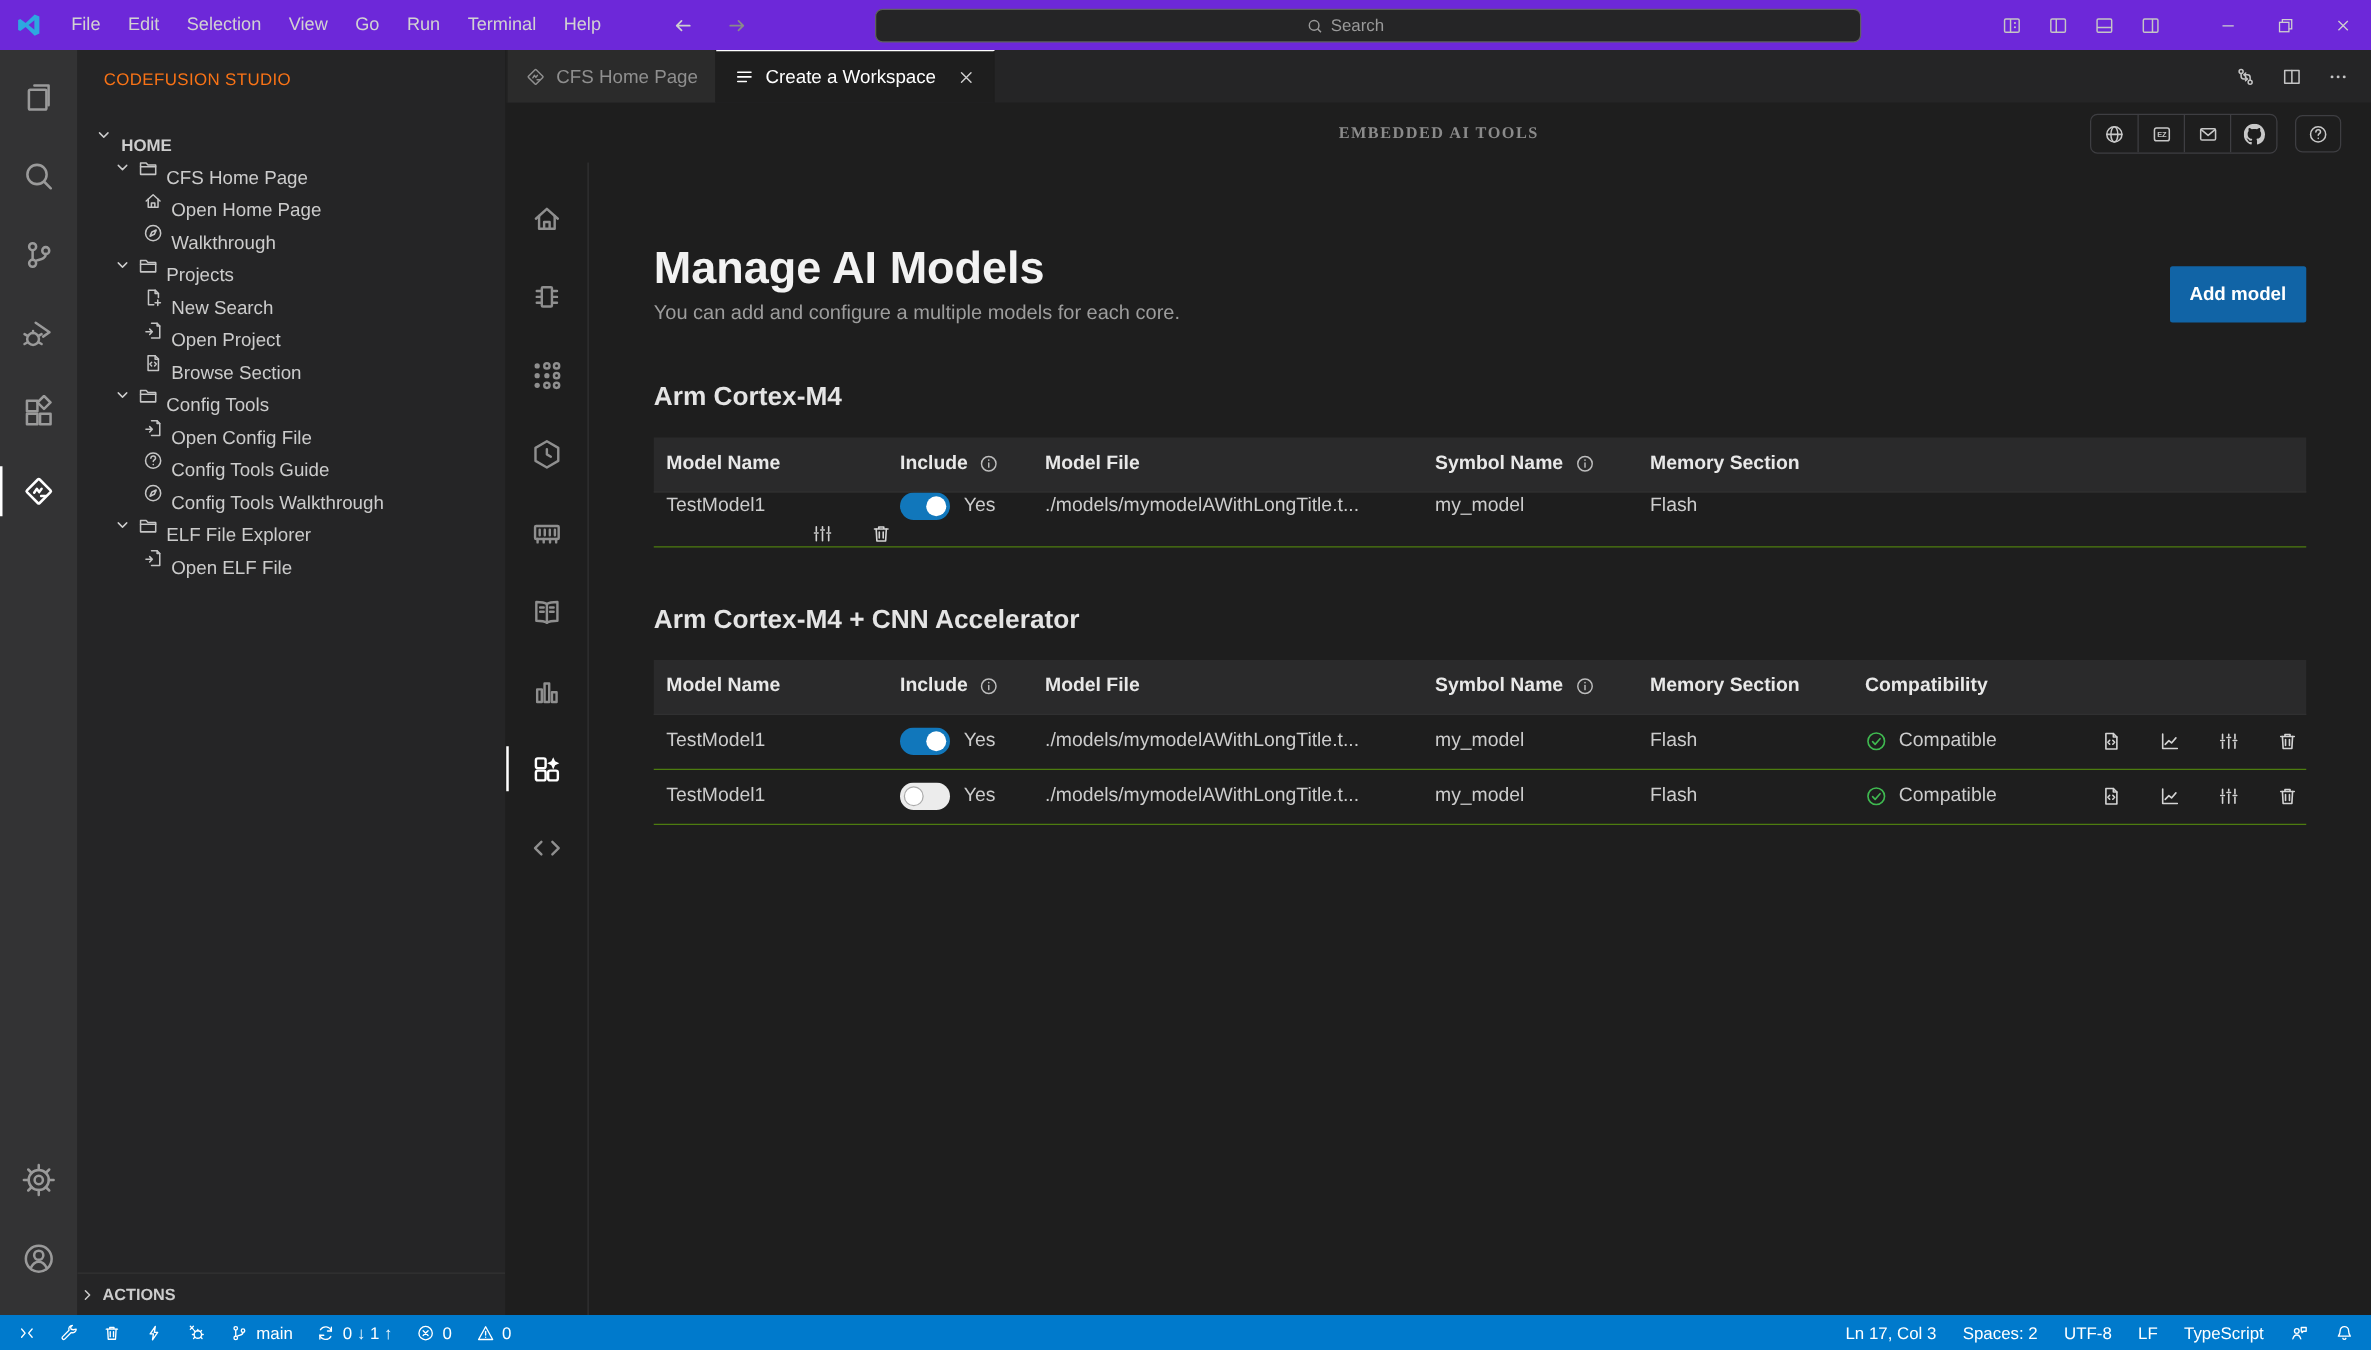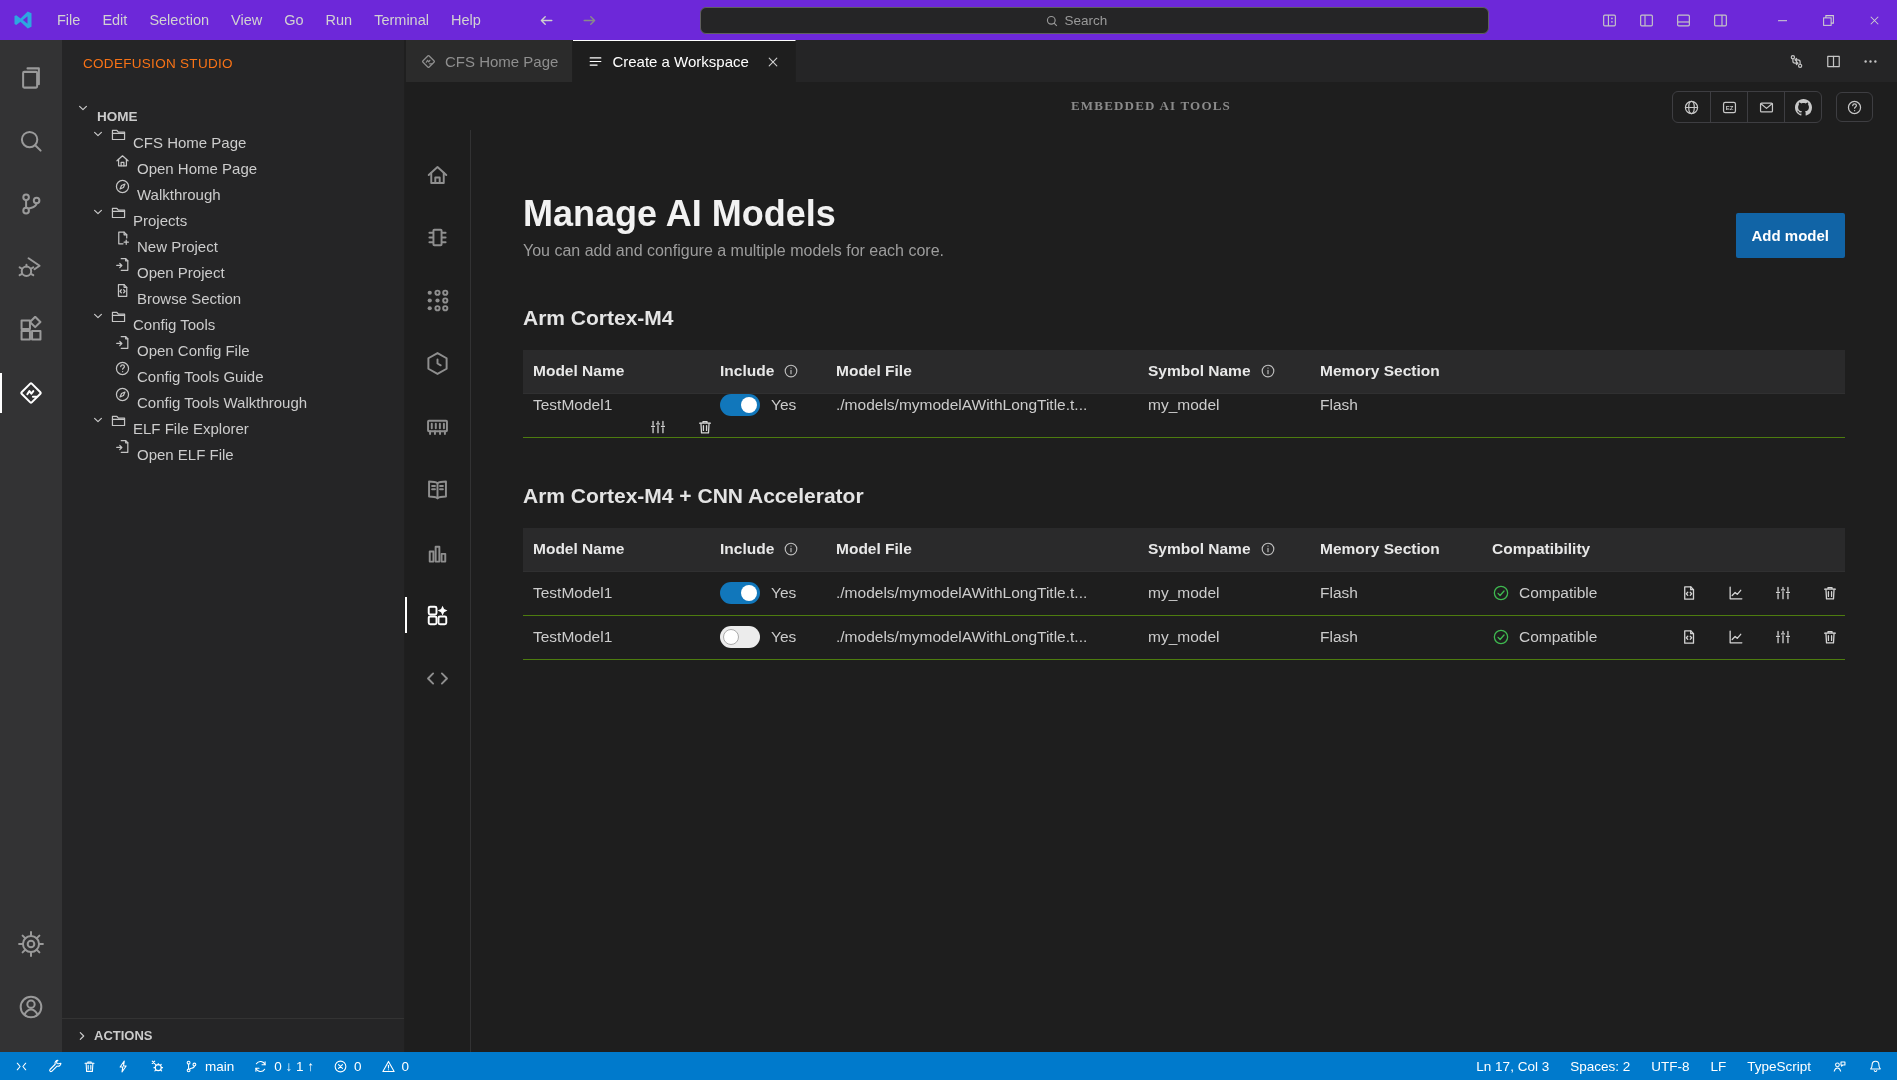--- a/index.html
+++ b/index.html
@@ -41,21 +41,21 @@
   .sidebar { width:343px; background:#252526; border-right:1px solid #1f1f1f; position:relative; }
   .sidebar-title { padding:16px 0 0 21px; font-size:13.5px; color:#f97316; letter-spacing:0.3px; }
   .tree { margin-top:24px; }
   .tree-item { height:26px; display:flex; align-items:center; color:#cccccc; cursor:pointer; }
   .indent { flex:0 0 auto; display:block; }
   .tree-chev { width:16px; height:16px; color:#cccccc; flex:0 0 auto; }
   .tree-ic { width:17px; height:17px; color:#c5c5c5; margin-left:4px; flex:0 0 auto; }
   .tree-label { margin-left:6px; white-space:nowrap;margin-top:16px; }
   .tree-label.section { font-weight:bold; font-size:13.5px; }
   .actions-bar { position:absolute; bottom:0; left:0; right:0; height:34px; border-top:1px solid #333;
-    display:flex; align-items:center; padding-left:12px; gap:4px; }
+    display:flex; align-items:center; padding-left:0; gap:4px; }
   .actions-bar .icon { width:16px; height:16px; color:#ccc; }
   .actions-label { font-weight:bold; font-size:13px; color:#cccccc; }
 
   .editor { flex:1; display:flex; flex-direction:column; min-width:0; }
 
   
   .tabbar { height:42px; background:#252526; display:flex; align-items:stretch; }
   .tab { display:flex; align-items:center; gap:8px; padding:0 14px; background:#2b2b2b;
     border-right:1px solid #1f1f1f; color:#8f8f8f; font-size:15px; position:relative; cursor:pointer; }
   .tab:first-child { border-left:1px solid #1f1f1f; }
@@ -368,21 +368,21 @@
           <span class="tree-label ">Projects</span>
         </div>
         <div class="tree-item">
           <span class="indent" style="width:48px"></span>
           <span class="icon tree-ic">
             <svg viewBox="0 0 16 16" fill="none" stroke="currentColor" stroke-width="1.15" stroke-linecap="round" stroke-linejoin="round">
               <path d="M12 7.5v-3L9.5 2H4.5v11h4"></path>
               <path d="M9.5 2v2.5H12M11.5 9.5v4M9.5 11.5h4"></path>
             </svg>
           </span>
-          <span class="tree-label ">New Project</span>
+          <span class="tree-label ">New Search</span>
         </div>
         <div class="tree-item">
           <span class="indent" style="width:48px"></span>
           <span class="icon tree-ic">
             <svg viewBox="0 0 16 16" fill="none" stroke="currentColor" stroke-width="1.15" stroke-linecap="round" stroke-linejoin="round">
               <path d="M6.8 2.5h4.2L13 4.5v9H6.8"></path>
               <path d="M11 2.5v2h2M2.6 8.9h4.8M5.4 6.9l2 2-2 2"></path>
             </svg>
           </span>
           <span class="tree-label ">Open Project</span>

